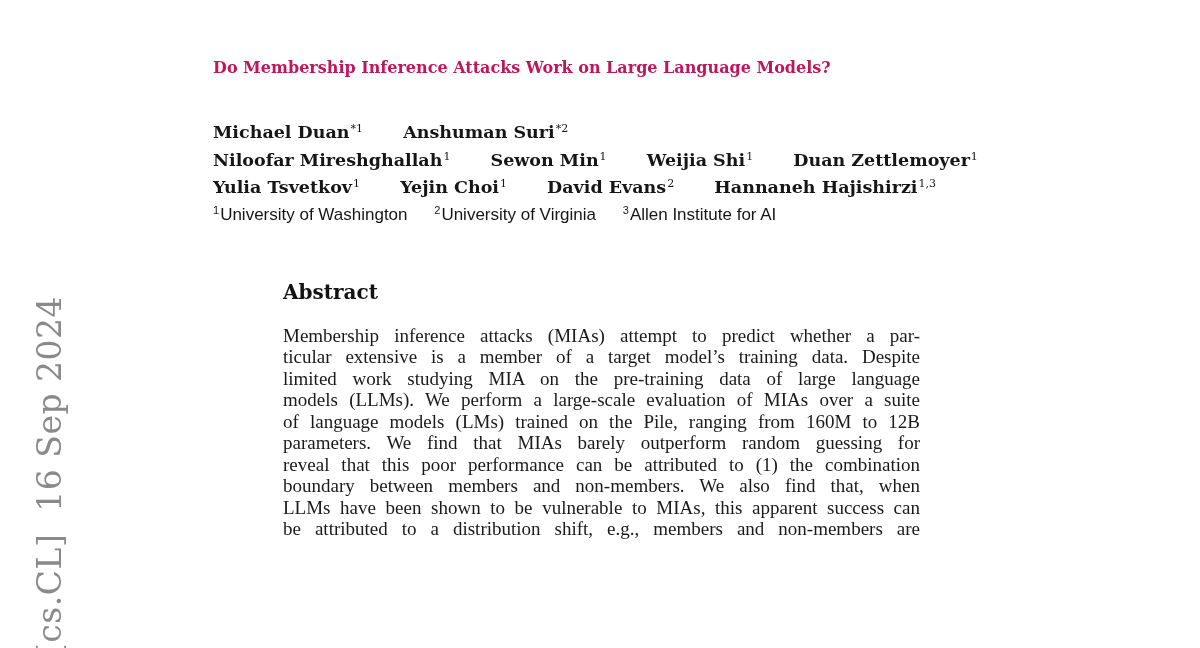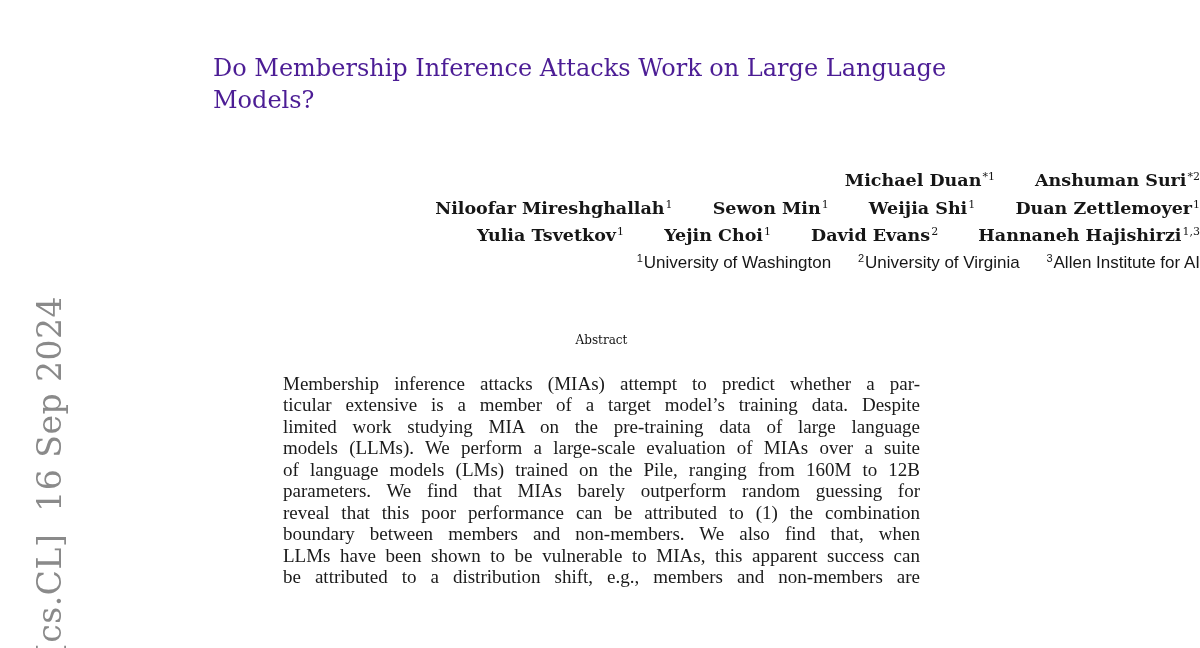--- a/index.html
+++ b/index.html
@@ -28,33 +28,32 @@
 
   
   .page-content {
     position: relative;
     padding-left: 213px;
     padding-top: 52px;
   }
 
   .paper-title {
     font-family: "DejaVu Serif", serif;
-    font-weight: normal;
-    font-size: 24px;
+    font-weight: bold;
+    font-size: 16px;
     line-height: 32px;
     width: 820px;
-    color: #4c1d95;
+    color: #be185d;
   }
 
   .authors-block {
-    margin-top: 52px;
+    margin-top: 36px;
     font-family: "DejaVu Serif", serif;
     font-weight: bold;
     font-size: 17.5px;
-    text-align: right;
   }
   .author-row { line-height: 24.5px; white-space: nowrap; }
   .author { margin-right: 34px; }
   .author:last-child { margin-right: 0; }
   sup.auth-sup {
     font-weight: normal;
     font-size: 11px;
     position: relative;
     top: -6px;
     vertical-align: baseline;
@@ -85,24 +84,23 @@
     color: #1a1a1a;
   }
 
   
   .abstract-block {
     margin-left: 70px;   
     width: 637px;
     margin-top: 52px;
   }
   .abstract-heading {
-    text-align: center;
     font-family: "DejaVu Serif", serif;
-    font-weight: normal;
-    font-size: 12px;
+    font-weight: bold;
+    font-size: 20px;
     line-height: 24px;
     margin-bottom: 21px;
     color: #121212;
   }
   .abs-line {
     font-family: "Liberation Serif", serif;
     font-size: 19px;
     line-height: 21.55px;
     height: 21.55px;
     text-align: justify;

